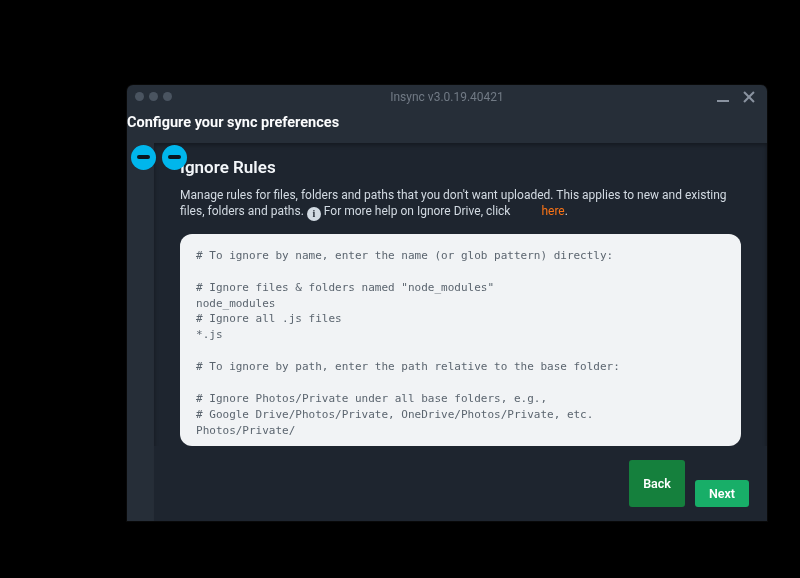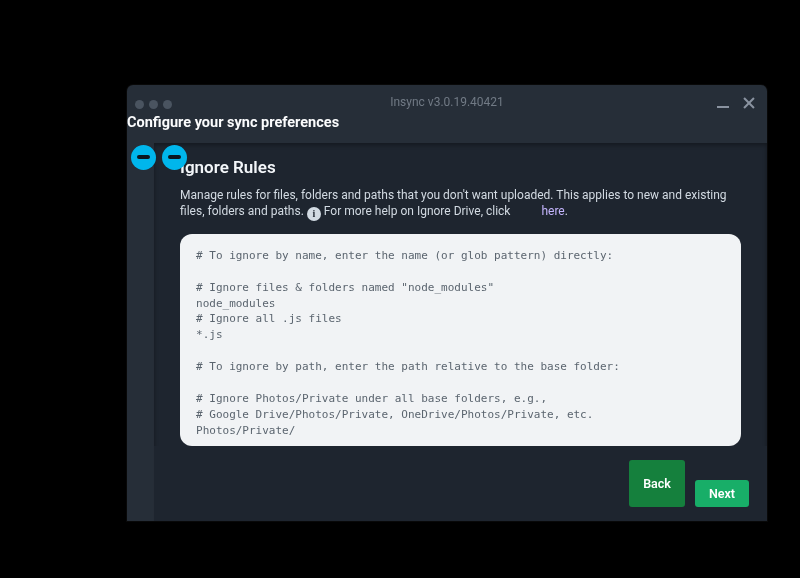--- a/index.html
+++ b/index.html
@@ -22,21 +22,21 @@
     border-top-right-radius: 6px;
     box-shadow: 0 0 0 1px rgba(255,255,255,0.03);
     height: 436px;
     overflow: hidden;
     display: flex;
     flex-direction: column;
   }
   .titlebar {
     height: 24px;
     display: flex;
-    align-items: flex-end;
+    align-items: center;
     padding: 0 8px;
     position: relative;
     color: #717a85;
     font-size: 12px;
   }
   .traffic {
     display: flex;
     gap: 5px;
   }
   .traffic span {
@@ -136,21 +136,21 @@
     display: inline-flex;
     align-items: center;
     justify-content: center;
     width: 14px; height: 14px; border-radius: 50%;
     background: #d2dae2; color: #1e252f;
     font-weight: 900; font-size: 10px;
     font-family: Georgia, serif;
     line-height: 14px;
     position: relative; top: 2px;
   }
-  .link { color: #c4b5fd; text-decoration: none; margin-left: 28px; }
+  .link { color: #f97316; text-decoration: none; margin-left: 28px; }
 
   .rules-box {
     background: #f1f3f5;
     color: #5b656f;
     font-family: ui-monospace, SFMono-Regular, Menlo, Monaco, Consolas, monospace;
     font-size: 11px;
     line-height: 1.45;
     padding: 14px 16px;
     white-space: pre;
     overflow: hidden;

